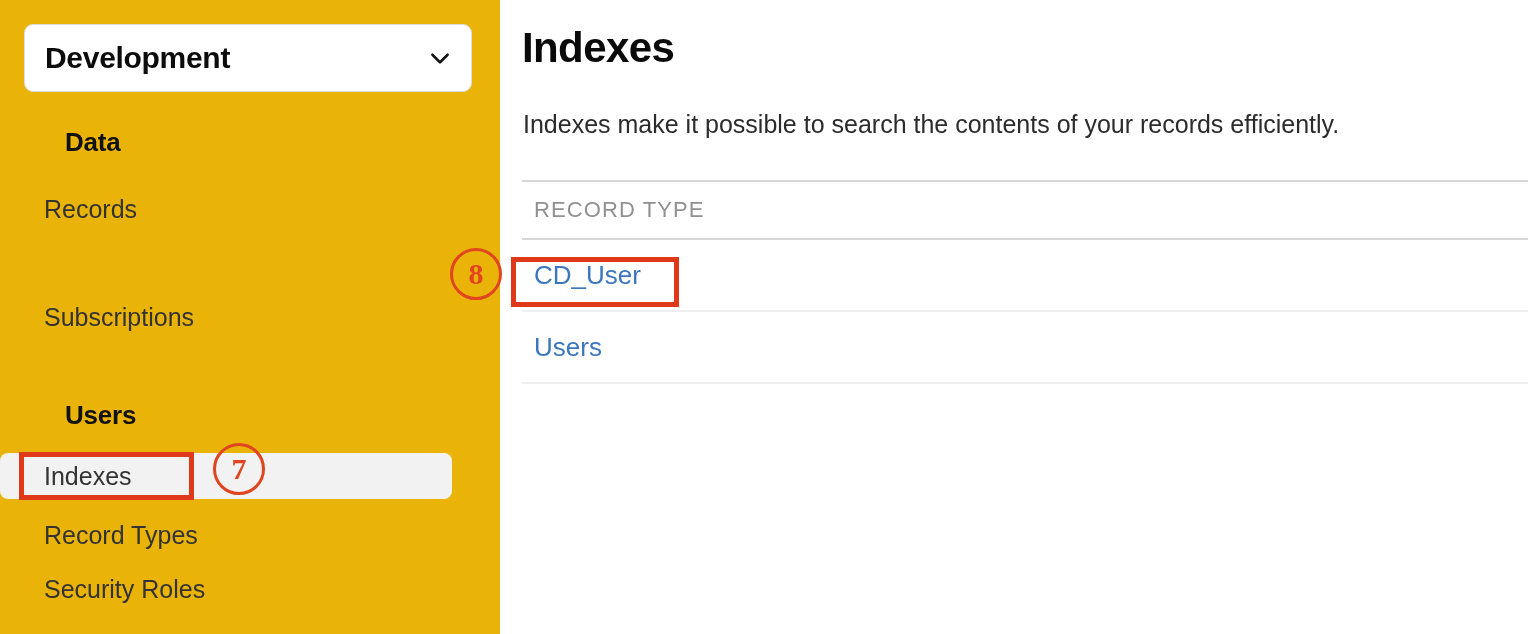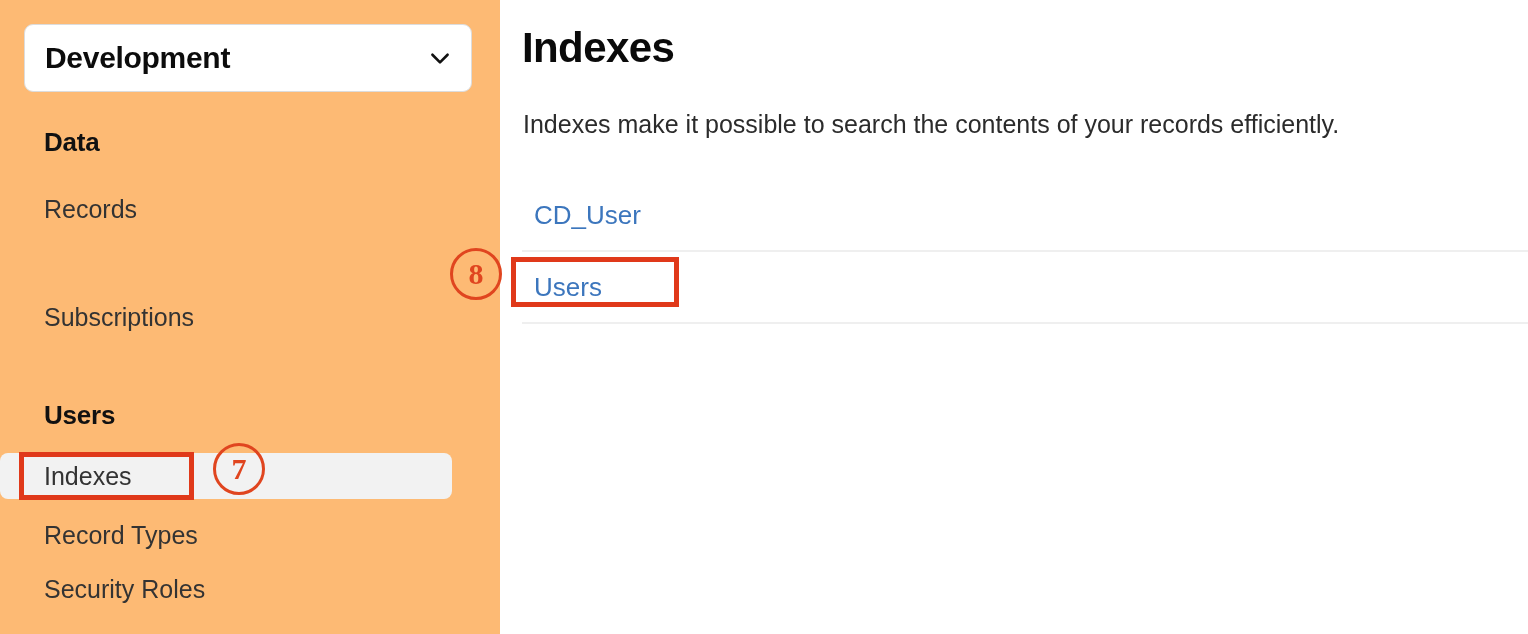--- a/index.html
+++ b/index.html
@@ -16,21 +16,21 @@
     -webkit-font-smoothing: antialiased;
   }
 
   
   #sidebar {
     position: absolute;
     left: 0;
     top: 0;
     width: 500px;
     height: 634px;
-    background: #fdba74;
+    background: #eab308;
   }
 
   #env-selector {
     position: absolute;
     left: 24px;
     top: 24px;
     width: 448px;
     height: 68px;
     box-sizing: border-box;
     border: 1px solid #dcdcdc;
@@ -59,20 +59,21 @@
     left: 0;
     width: 500px;
   }
   .nav-heading {
     font-size: 26px;
     font-weight: bold;
     color: #111111;
     padding-left: 44px;
     letter-spacing: -0.2px;
     line-height: 34px;
+    margin-left: 21px;
   }
   .nav-item {
     position: relative;
     height: 46px;
     display: flex;
     align-items: center;
     padding-left: 44px;
     font-size: 25px;
     color: #333333;
     cursor: pointer;
@@ -231,20 +232,23 @@
     <span>Security Roles</span>
   </div>
 </div>
 
 <div id="main">
 
   <div id="page-title">Indexes</div>
   <div id="page-subtitle">Indexes make it possible to search the contents of your records efficiently.</div>
 
   <div id="index-table">
+    <div class="table-head-row">
+      <div class="col-head">RECORD TYPE</div>
+    </div>
 
     <div class="table-row">
       <span class="row-link">CD_User</span>
     </div>
 
     <div class="table-row">
       <span class="row-link">Users</span>
     </div>
   </div>
 </div>

